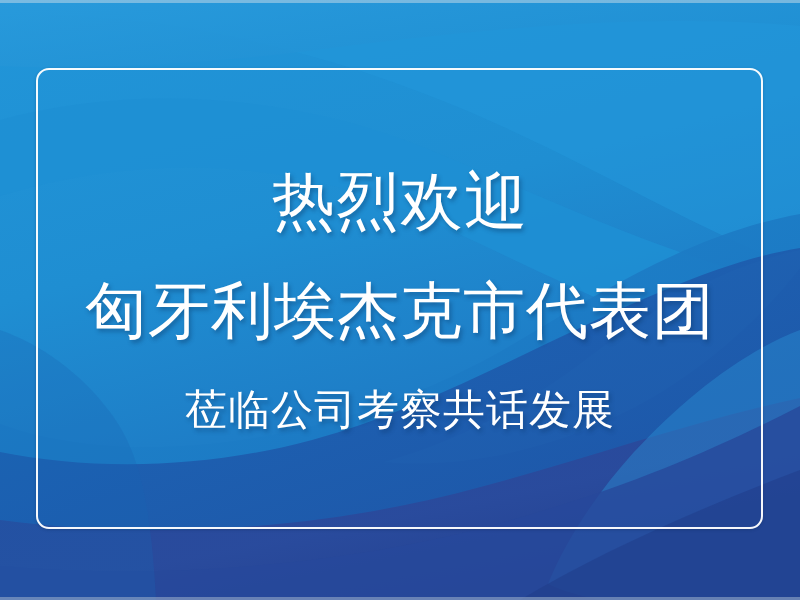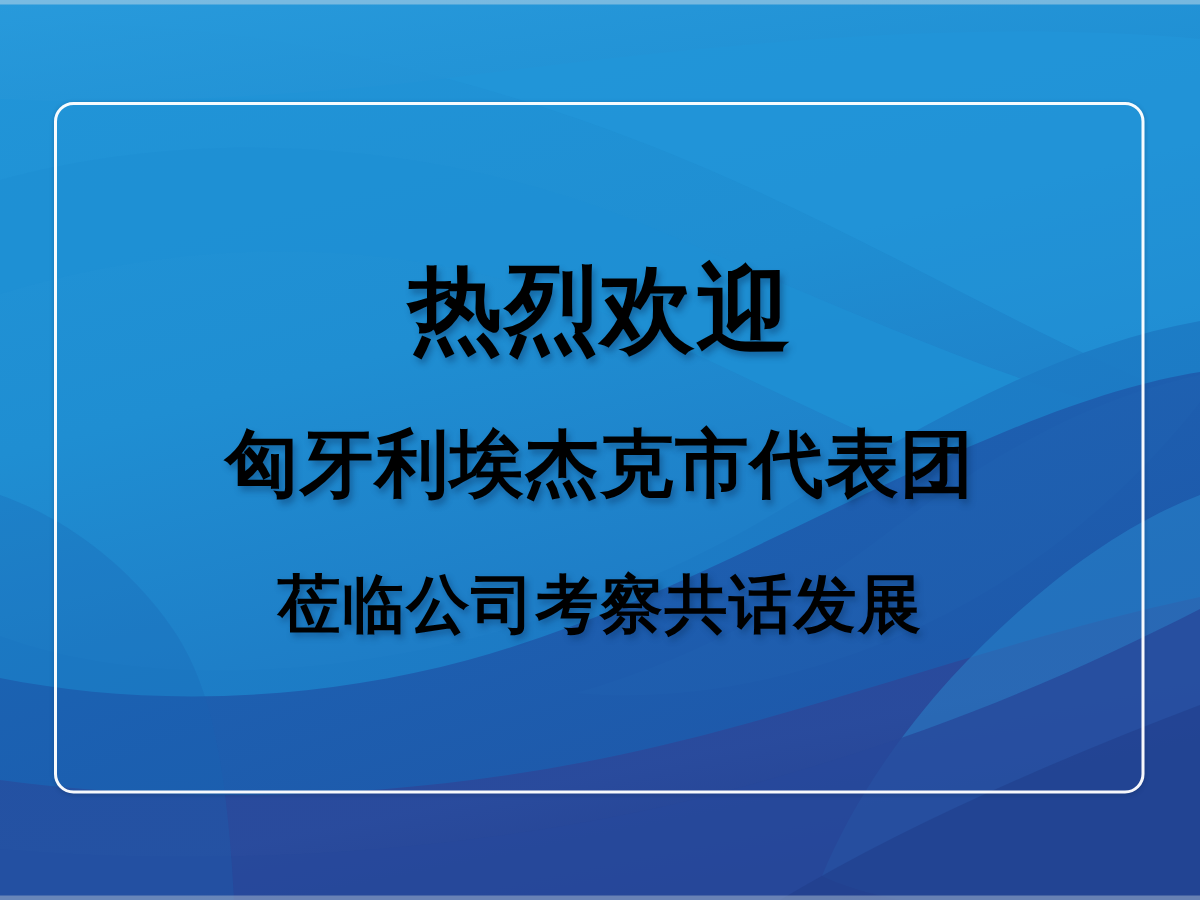--- a/index.html
+++ b/index.html
@@ -58,29 +58,29 @@
     width: 800px;
     height: 600px;
     display: flex;
     flex-direction: column;
     align-items: center;
     justify-content: center;
     gap: 0px;
     pointer-events: none;
   }
   .line {
-    color: #000000;
-    font-weight: 700;
+    color: #ffffff;
+    font-weight: 400;
     letter-spacing: 1px;
     white-space: nowrap;
     text-shadow: 2px 3px 4px rgba(8,45,90,0.38);
     line-height: 1.0;
   }
   .line-1 { font-size: 63px; margin-bottom: 47px; }
-  .line-2 { font-size: 49px; margin-bottom: 47px; }
+  .line-2 { font-size: 62px; margin-bottom: 47px; }
   .line-3 { font-size: 42px; }
 </style>
 </head>
 <body>
 
 <div id="stage">
 
   <svg class="bg-layer" viewBox="0 0 800 600" preserveAspectRatio="none" xmlns="http://www.w3.org/2000/svg">
     <defs>
       <linearGradient id="gBase" x1="0" y1="0" x2="0.35" y2="1">

